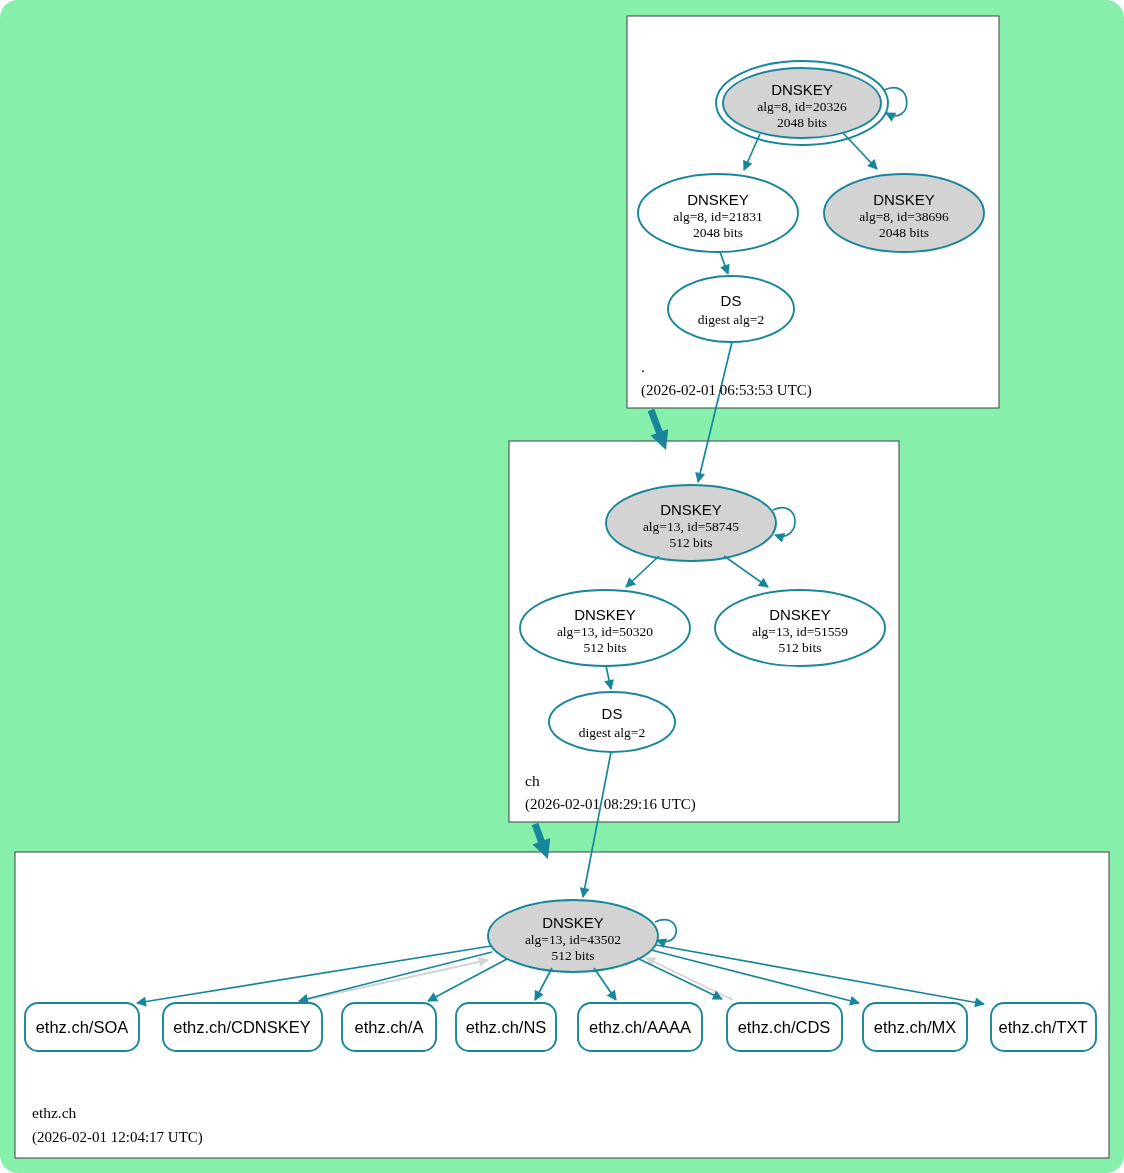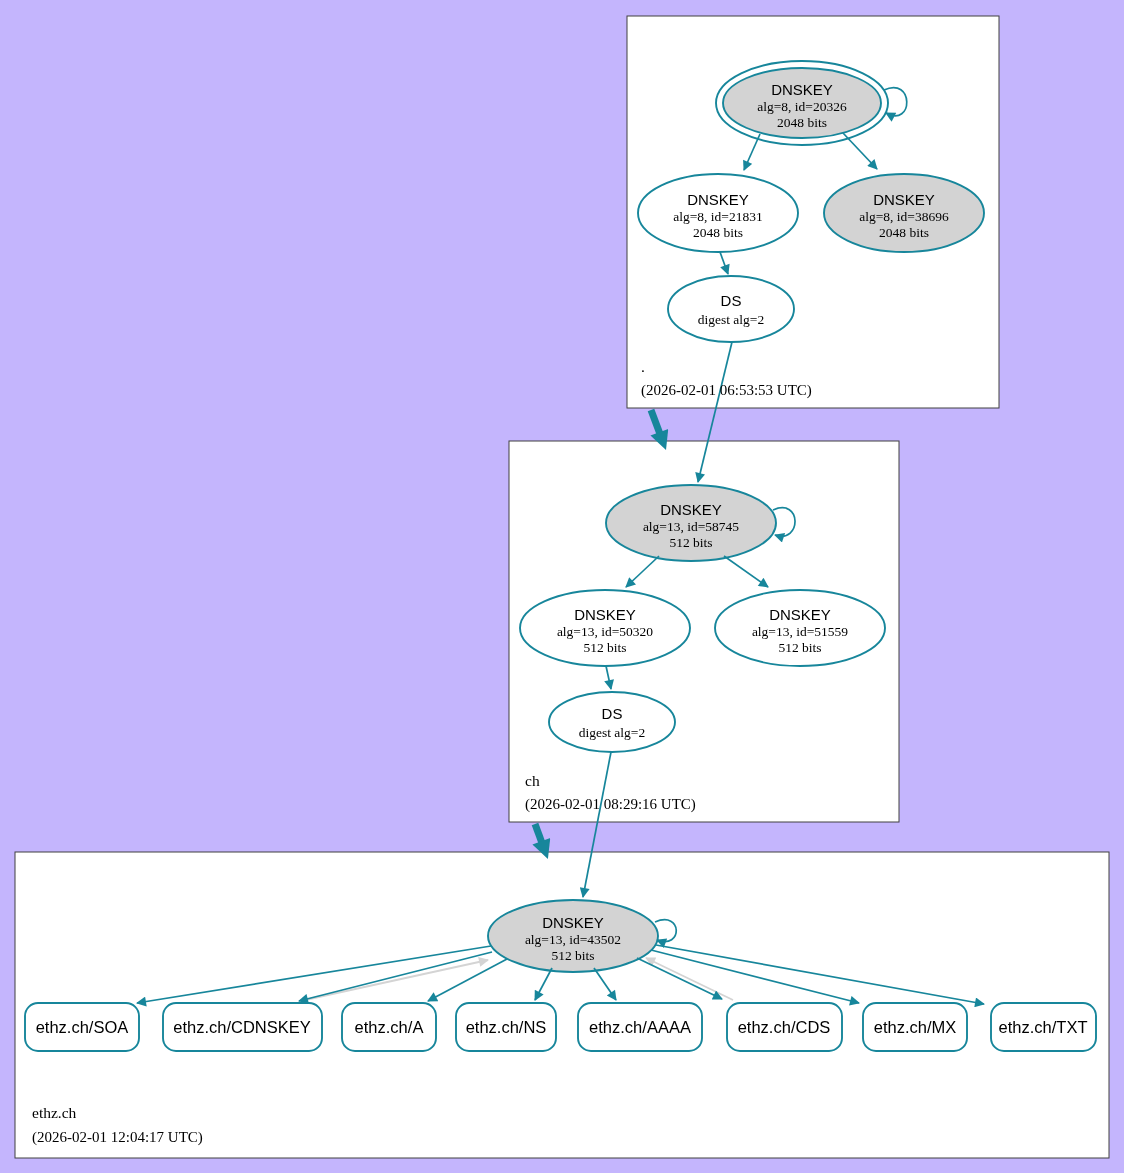--- a/index.html
+++ b/index.html
@@ -1,16 +1,16 @@
 <!DOCTYPE html>
 <html><head>
 <meta charset="utf-8">
 <style>
   html,body { margin:0; padding:0; background:#ffffff; }
-  .stage { width:1124px; height:1173px; position:relative; background:#c4b5fd; }
+  .stage { width:1124px; height:1173px; position:relative; background:#86efac;border-radius:18px; }
   svg { display:block; }
   .zone-box { fill:#ffffff; stroke:#404040; stroke-width:1; }
   .edge { stroke:#17869b; stroke-width:1.7; fill:none; }
   .edge-gray { stroke:#d4d4d4; stroke-width:1.8; fill:none; }
   .edge-thick { stroke:#17869b; stroke-width:7; fill:none; }
   .key-node { stroke:#17869b; stroke-width:1.9; }
   .key-fill-gray { fill:#d3d3d3; }
   .key-fill-white { fill:#ffffff; }
   .rr-box { fill:#ffffff; stroke:#17869b; stroke-width:1.9; }
   text { fill:#000000; }

